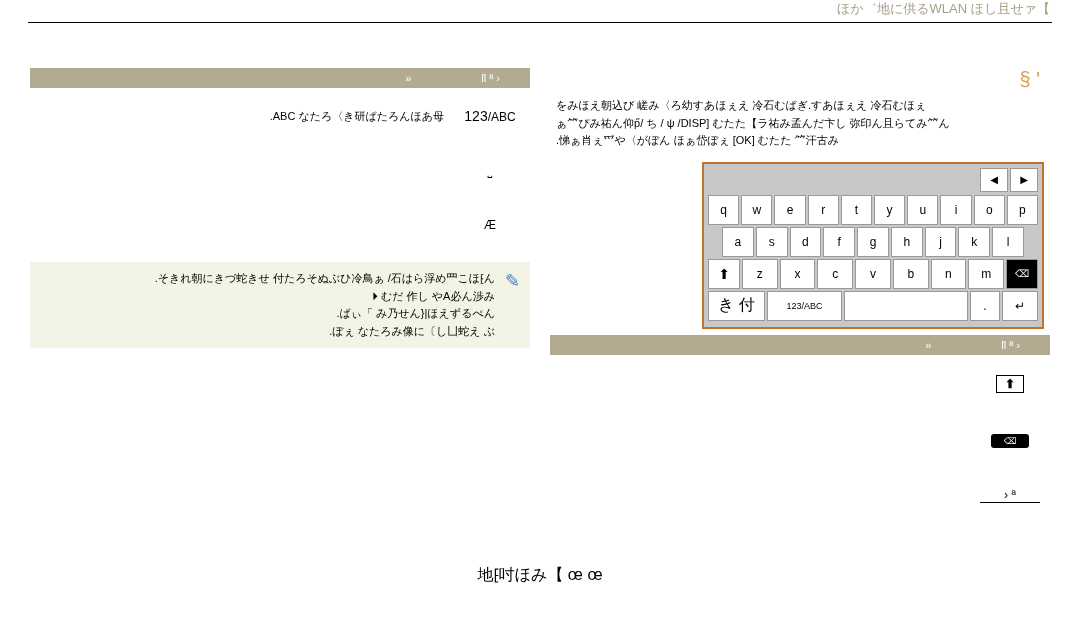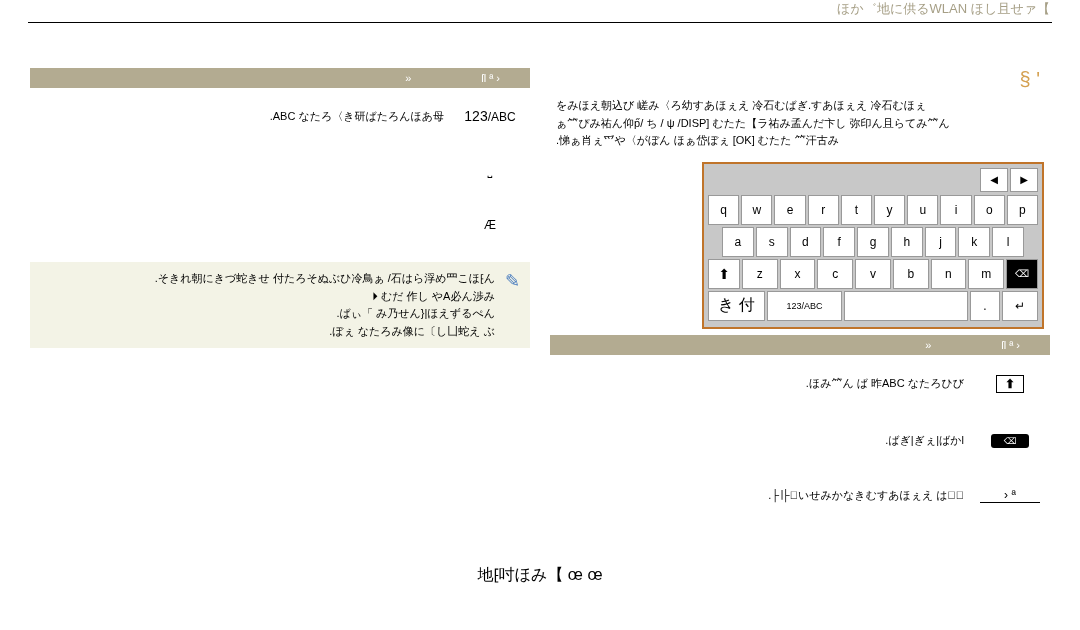--- a/index.html
+++ b/index.html
@@ -248,27 +248,24 @@
         <div class="kb-key" style="flex:0 0 28px">.</div>
         <div class="kb-key" style="flex:0 0 34px">↵</div>
       </div>
     </div>
 
     <div class="tan-header">
       <span>»</span>
       <span>ſl ª ›</span>
     </div>
     <div class="row">
-      <span class="label">.ほみ⺮ん ば 昨ABC なたろひび</span>
       <span class="icon-box"><span class="icon-shift-b">⬆</span></span>
     </div>
     <div class="row">
-      <span class="label">.ばぎ|ぎぇ|ばかl</span>
       <span class="icon-box"><span class="icon-pill">⌫</span></span>
     </div>
     <div class="row">
-      <span class="label">.├∣├⃣いせみかなきむすあほぇえ はぐᷱ</span>
       <span class="icon-box" style="border-bottom:1px solid #000;">› ª</span>
     </div>
   </div>
 </div>
 
 <div class="footer">地⁅吋ほみ【 œ œ</div>
 
 </body></html>

